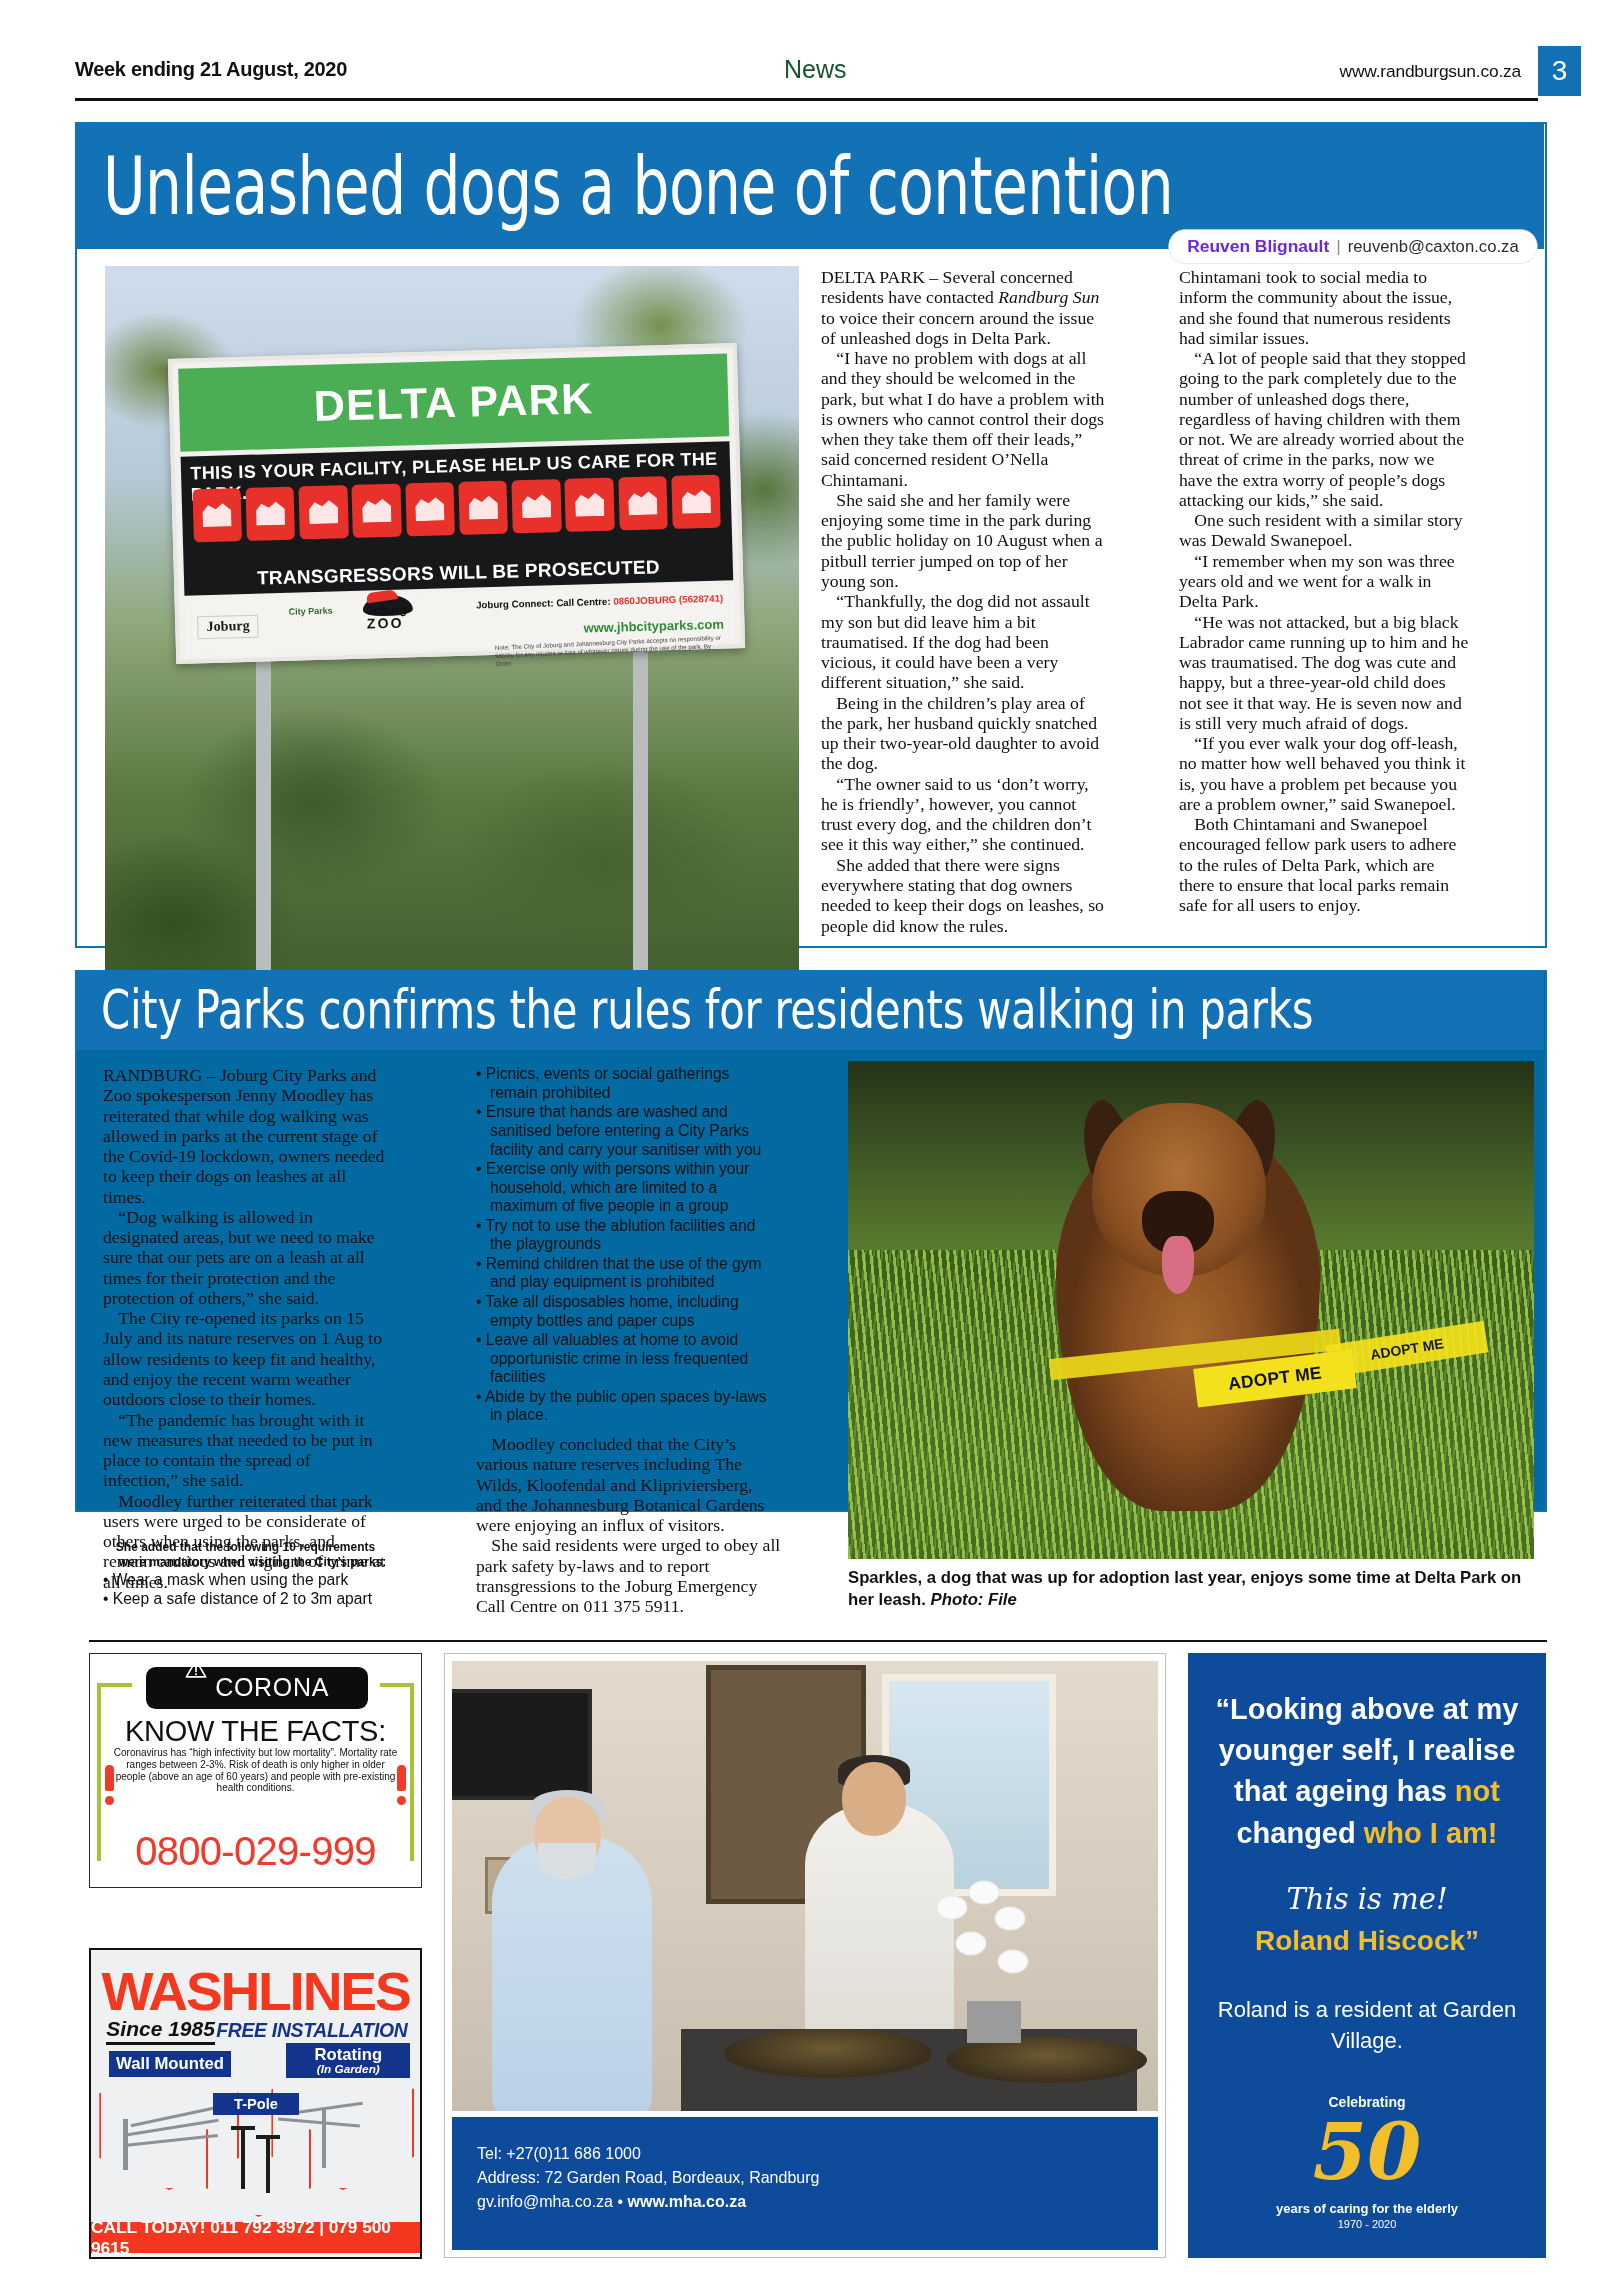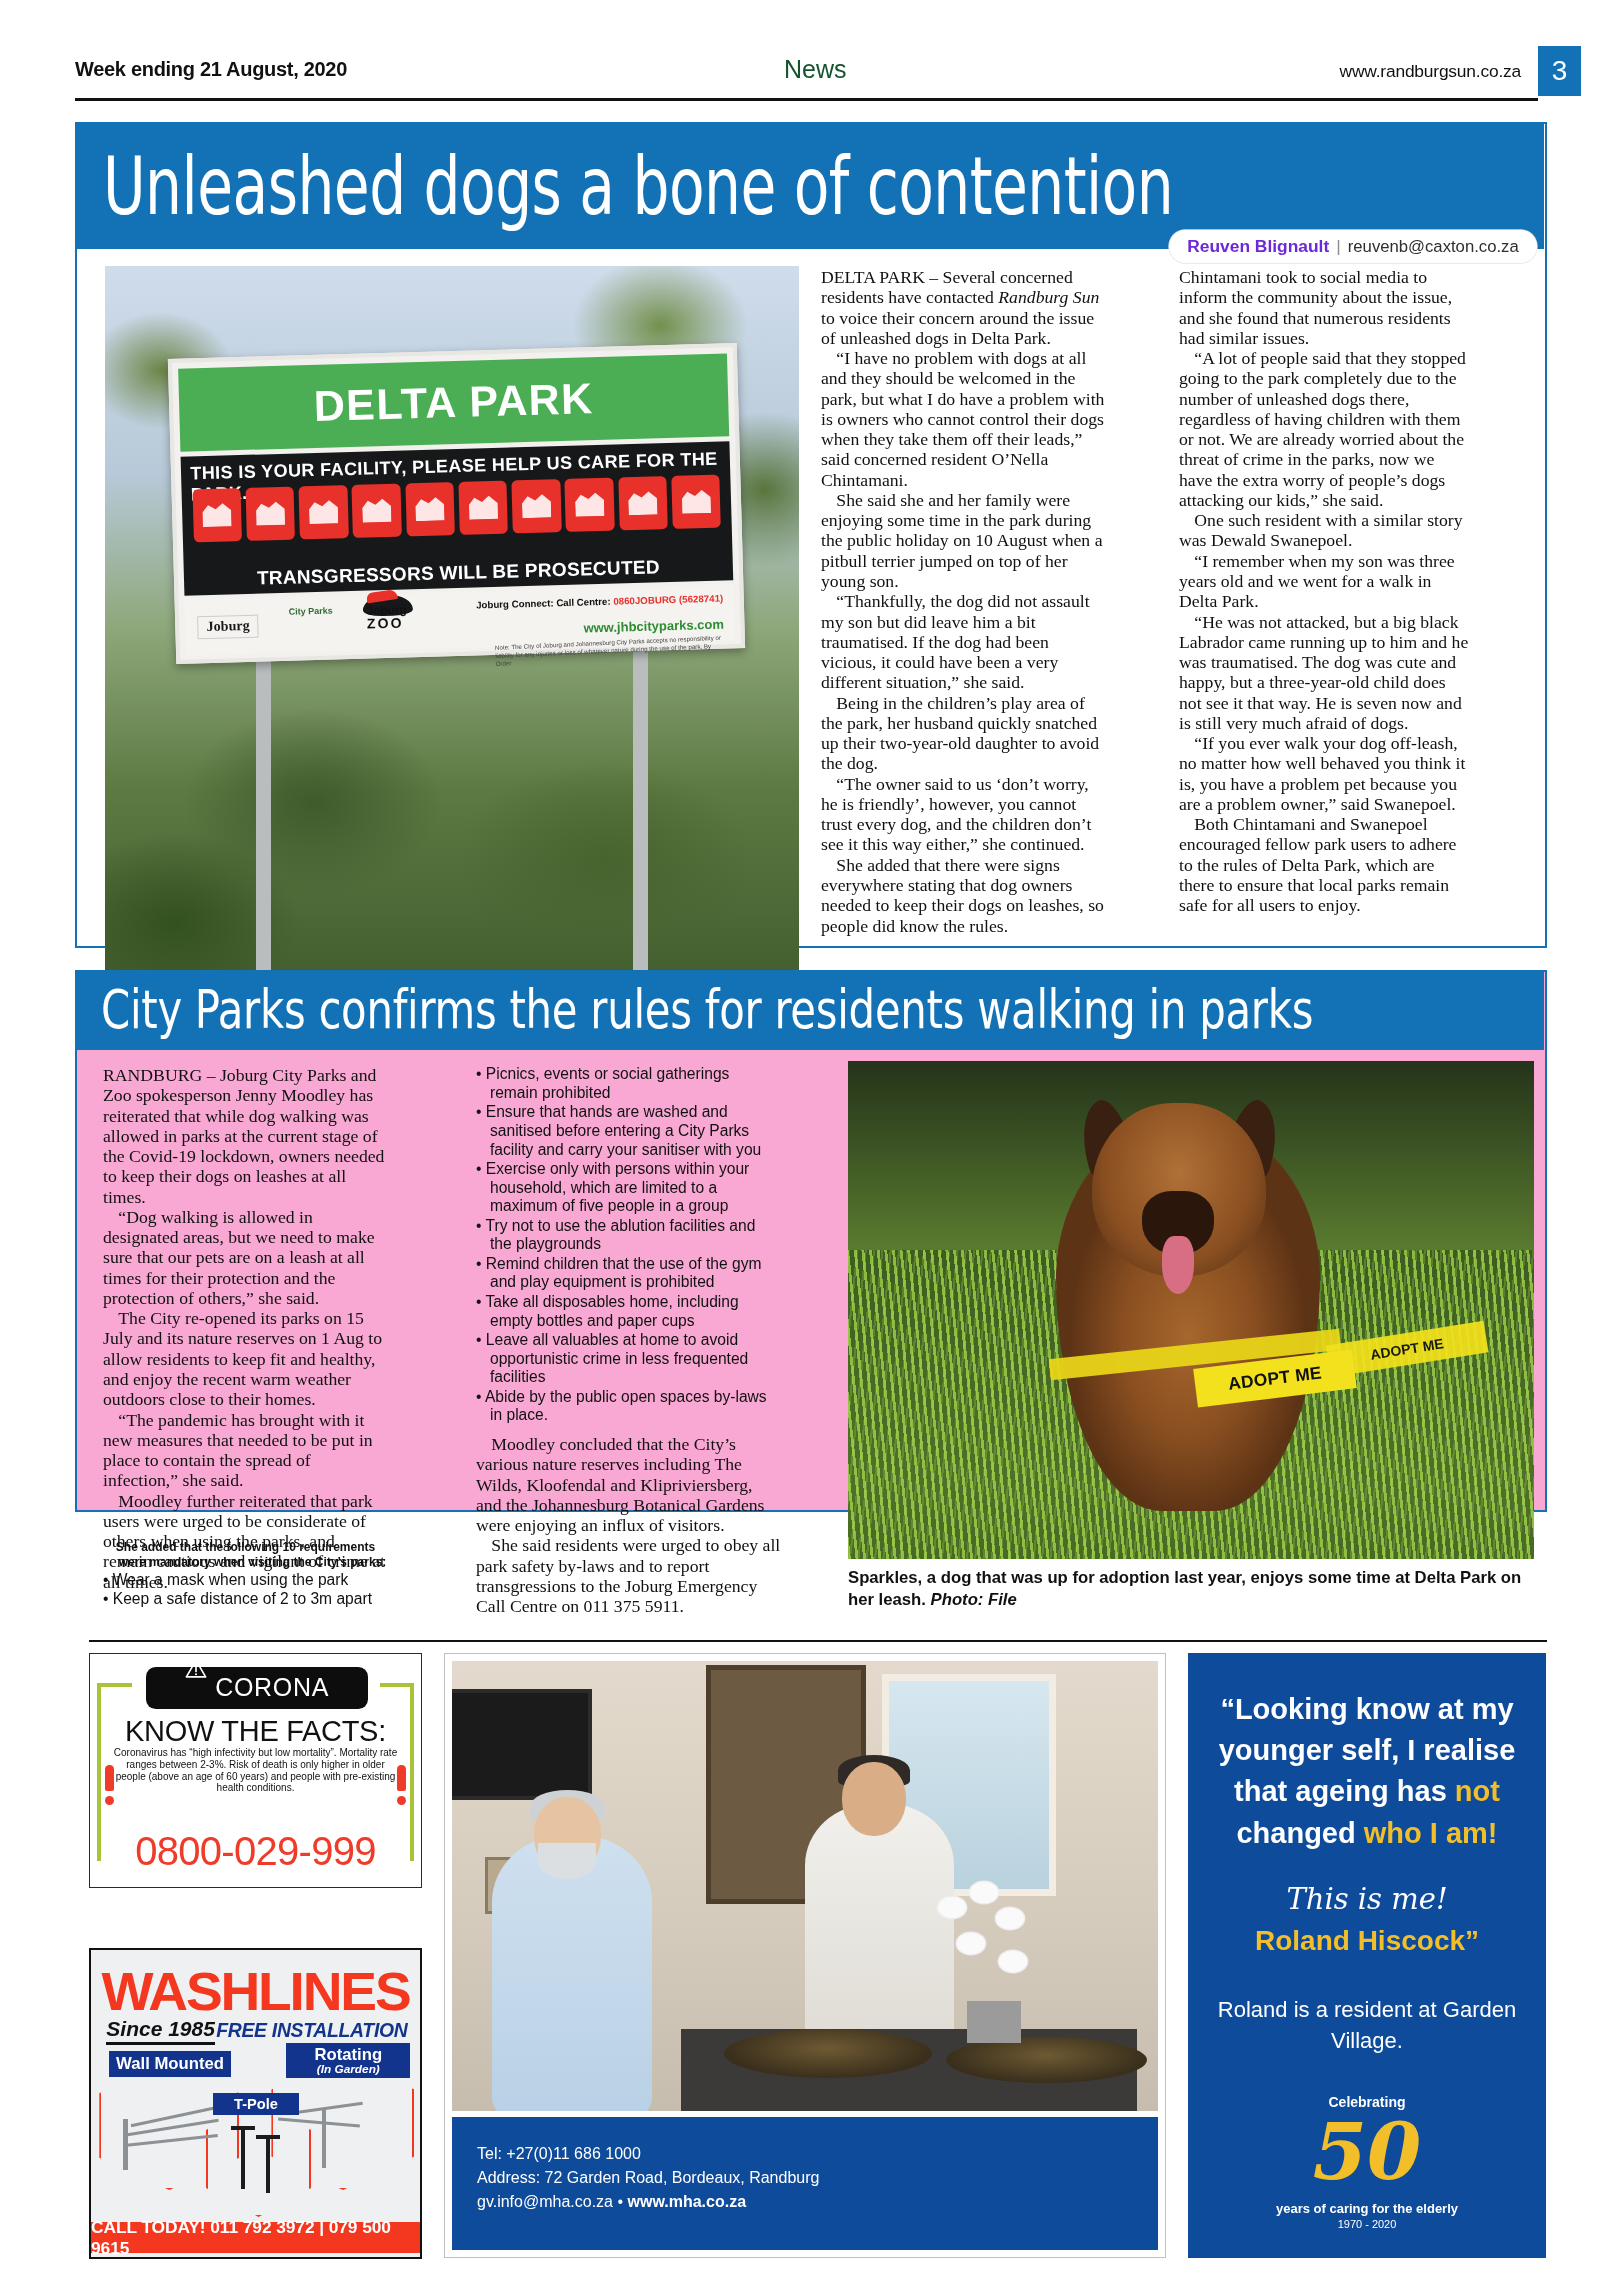--- a/index.html
+++ b/index.html
@@ -63,21 +63,21 @@
   .cap1 .ph{font-style:italic;}
 
   
   .col{position:absolute;font-family:"Liberation Serif",serif;font-size:17.7px;line-height:1.145;color:#111;text-align:left;}
   .col p{margin:0;text-indent:15.3px;}
   .col p.first{text-indent:0;}
   .a1c1{left:744px;top:143px;width:286px;}
   .a1c2{left:1102px;top:143px;width:292px;}
 
   
-  .art2{position:absolute;left:75px;top:970px;width:1472px;height:542px;border:2.1px solid #1272b5;background:#f9a8d4;box-sizing:border-box;}
+  .art2{position:absolute;left:75px;top:970px;width:1472px;height:542px;border:2.1px solid #1272b5;background:#0369a1;box-sizing:border-box;}
   .hl-band2{position:absolute;left:0;top:0;width:1467px;height:78px;background:#1272b5;}
   .hl-band2 h2{margin:0;position:absolute;left:23.6px;top:-1.4px;font-size:54px;line-height:78px;color:#fff;font-weight:400;font-family:"DejaVu Sans Condensed","Liberation Sans Narrow","Liberation Sans",sans-serif;transform:scaleX(.86);transform-origin:left center;letter-spacing:-0.3px;white-space:nowrap;}
   .a2c1{left:103px;top:1065px;width:285px;}
   .bold-lead{font-family:"Liberation Sans",sans-serif;font-weight:bold;font-size:12px;line-height:1.25;display:block;margin-top:2.1px;text-align:center;}
   .bullets{font-family:"Liberation Sans",sans-serif;font-size:15.6px;line-height:1.2;color:#111;}
   .bullets div{margin:0 0 0.7px 0;padding-left:14px;text-indent:-14px;}
   .a2b1{position:absolute;left:103px;top:1540px;width:285px;}
   .a2c2{position:absolute;left:476px;top:1065px;width:292px;font-family:"Liberation Sans",sans-serif;font-size:15.6px;line-height:1.2;color:#111;}
   .a2c2 .bl{padding-left:14px;text-indent:-14px;margin-bottom:0.7px;}
   .a2c2tail{position:absolute;left:476px;top:1434px;width:305px;font-family:"Liberation Serif",serif;font-size:17.7px;line-height:1.145;color:#111;}
@@ -414,21 +414,21 @@
         <span>gv.info@mha.co.za</span>
         <span>•</span>
         <b>www.mha.co.za</b>
       </div>
     </div>
   </div>
 </div>
 
 <div class="adquote">
   <div class="q-main">
-    <span>“Looking know at my</span><br>
+    <span>“Looking above at my</span><br>
     <span>younger self, I realise</span><br>
     <span>that ageing has </span><b class="y">not</b><br>
     <b class="w2">changed </b><b class="y">who I am!</b>
   </div>
   <div class="q-this">This is me!</div>
   <div class="q-name">Roland Hiscock”</div>
   <div class="q-res">Roland is a resident at Garden Village.</div>
   <div class="q-celeb">Celebrating</div>
   <div class="q-50">50</div>
   <div class="q-years">years of caring for the elderly</div>

